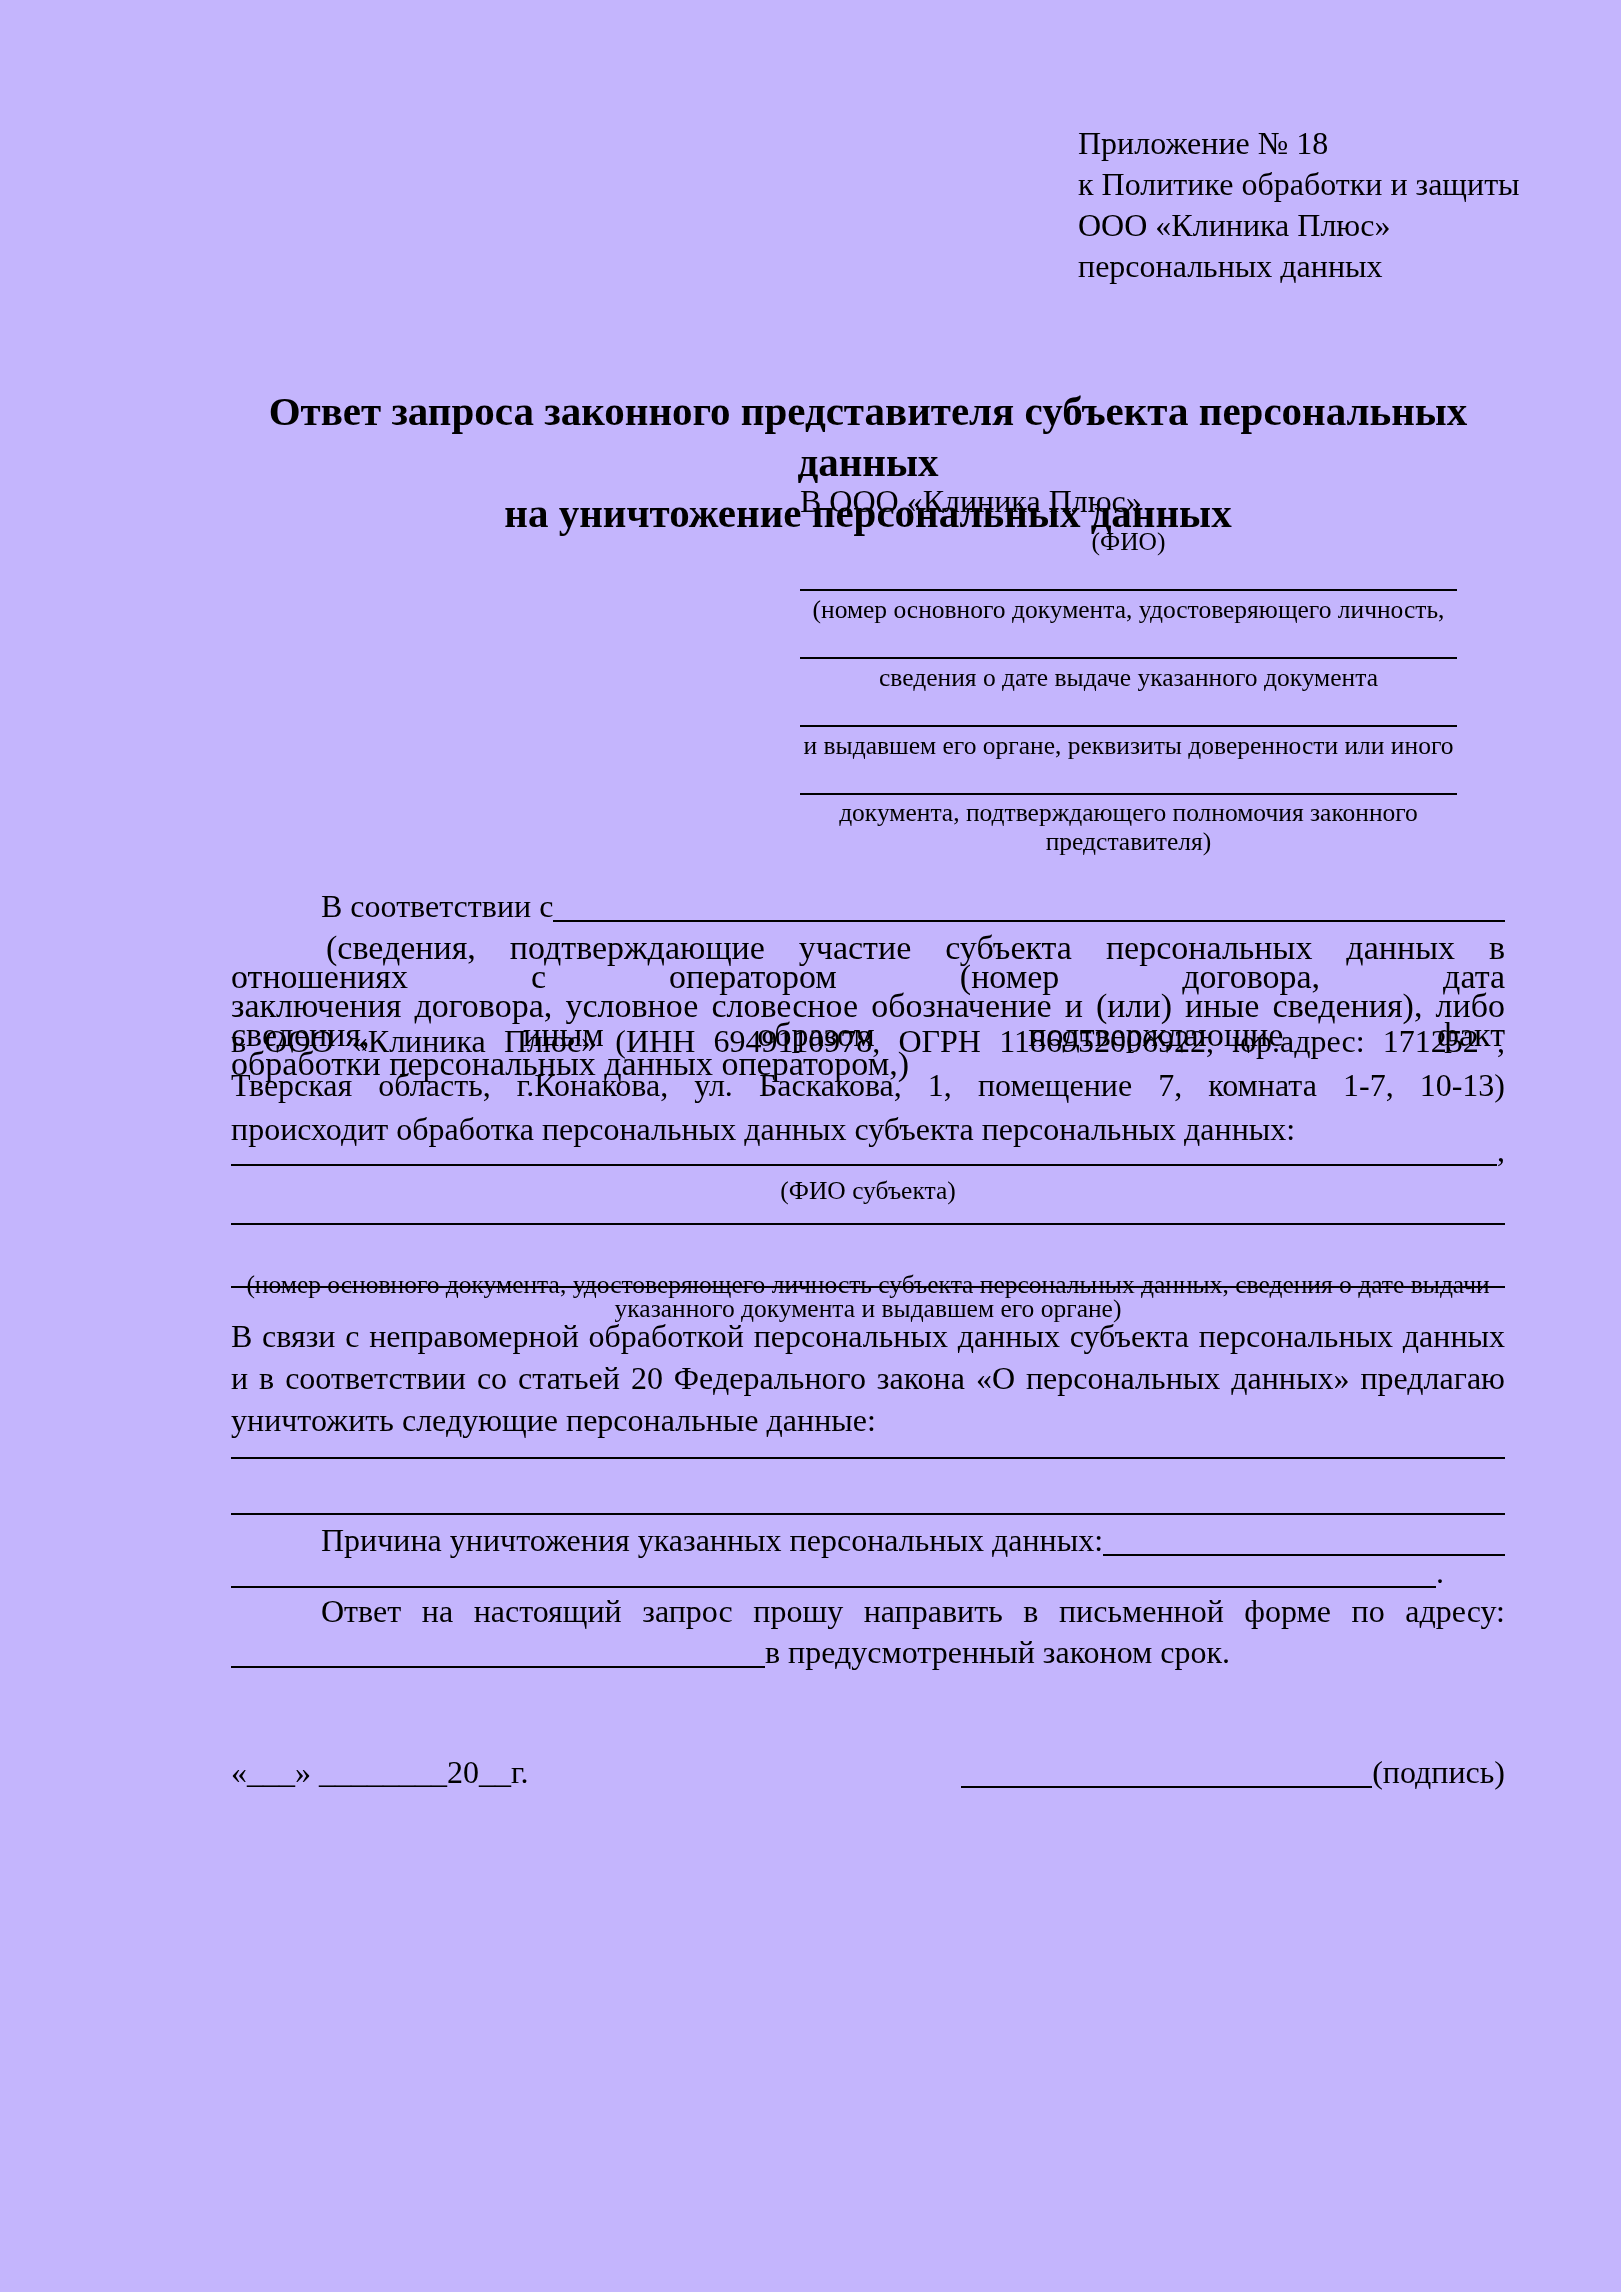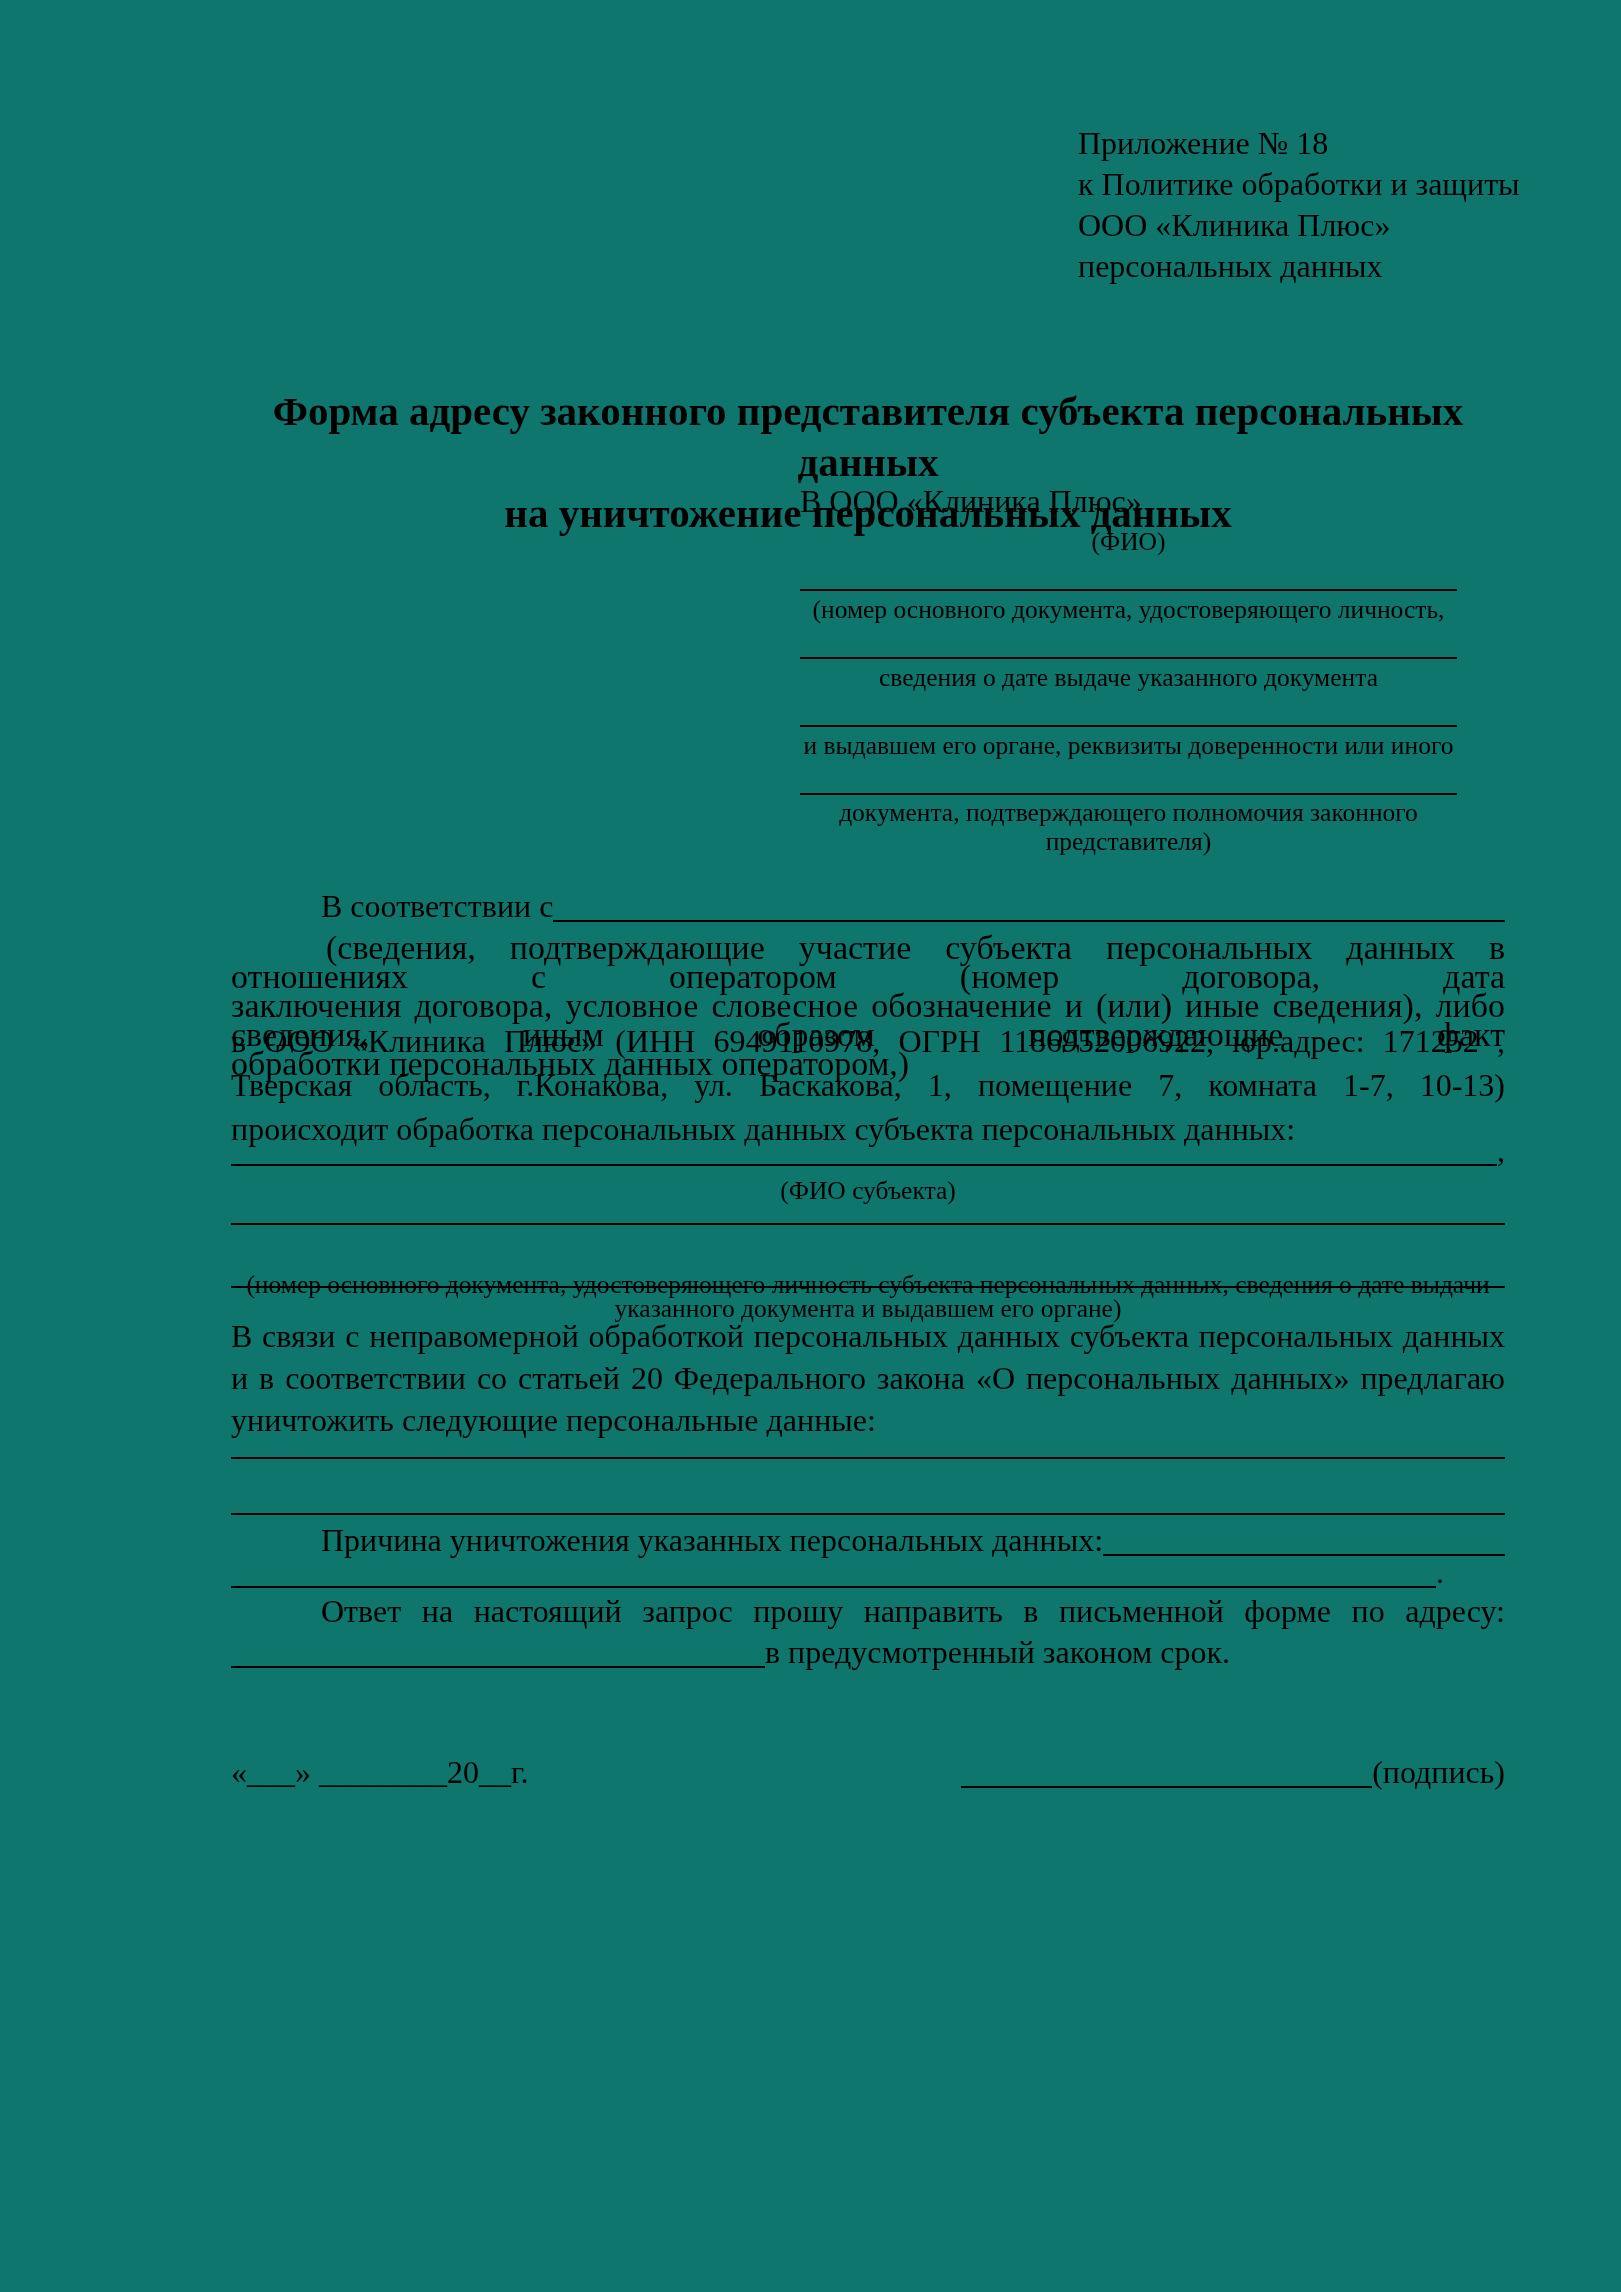--- a/index.html
+++ b/index.html
@@ -4,21 +4,21 @@
 <style>
   html, body {
     margin: 0;
     padding: 0;
     background: #ffffff;
   }
   .page {
     position: relative;
     width: 1621px;
     height: 2293px;
-    background: #0f766e;
+    background: #c4b5fd;
     color: #000000;
     font-family: "Liberation Serif", "DejaVu Serif", serif;
     font-size: 32px;
     line-height: 43px;
     overflow: hidden;
   }
   .abs { position: absolute; }
   .content-w { left: 231px; width: 1274px; }
 
   
@@ -135,21 +135,21 @@
 <div class="page">
 
   <div class="abs header-block">
     <div>Приложение № 18</div>
     <div>к Политике обработки и защиты</div>
     <div>ООО «Клиника Плюс»</div>
     <div>персональных данных</div>
   </div>
 
   <div class="abs content-w title-block">
-    <div>Форма адресу законного представителя субъекта персональных данных</div>
+    <div>Ответ запроса законного представителя субъекта персональных данных</div>
     <div>на уничтожение персональных данных</div>
   </div>
 
   <div class="abs addressee">
     <div>В ООО «Клиника Плюс»</div>
     <div class="caption first">(ФИО)</div>
 
     <div class="afield">
       <div class="rule-line"></div>
       <div class="caption">(номер основного документа, удостоверяющего личность,</div>

